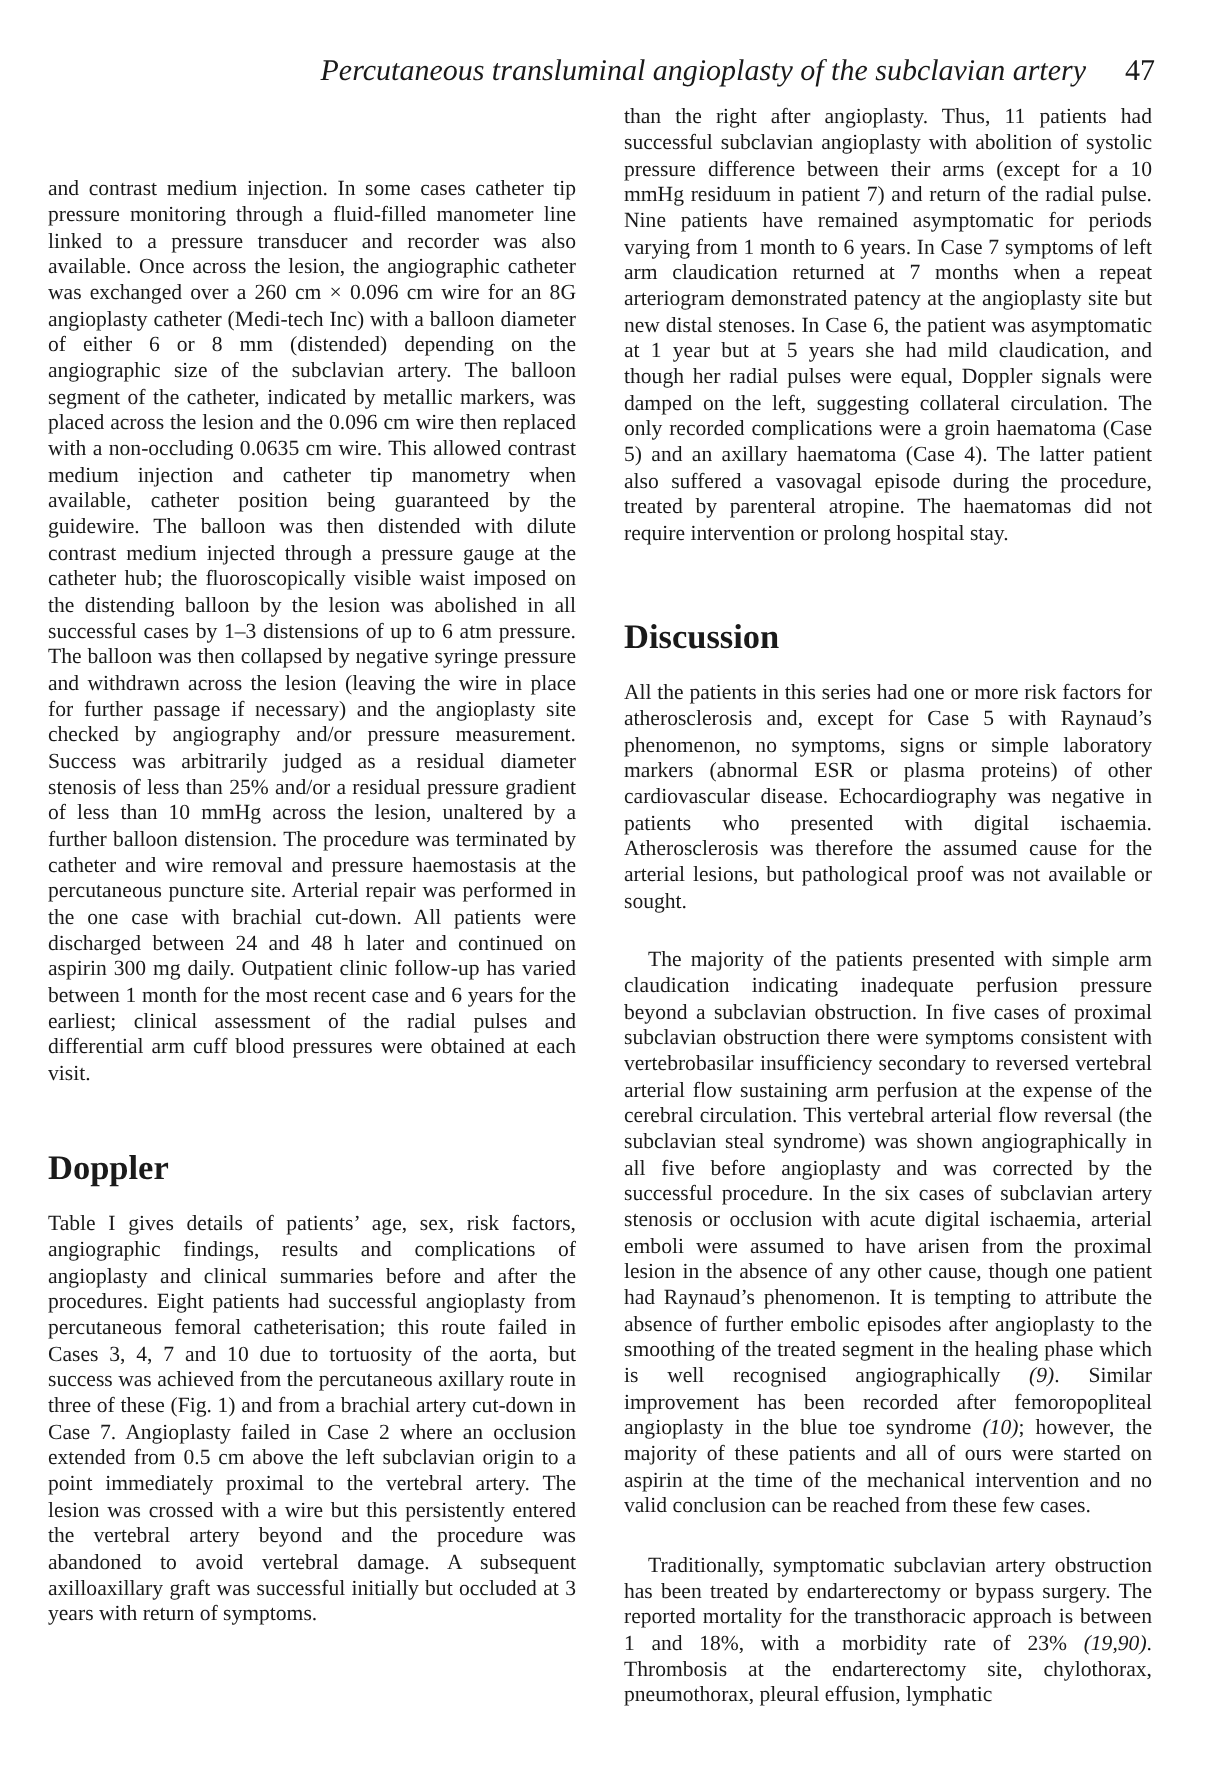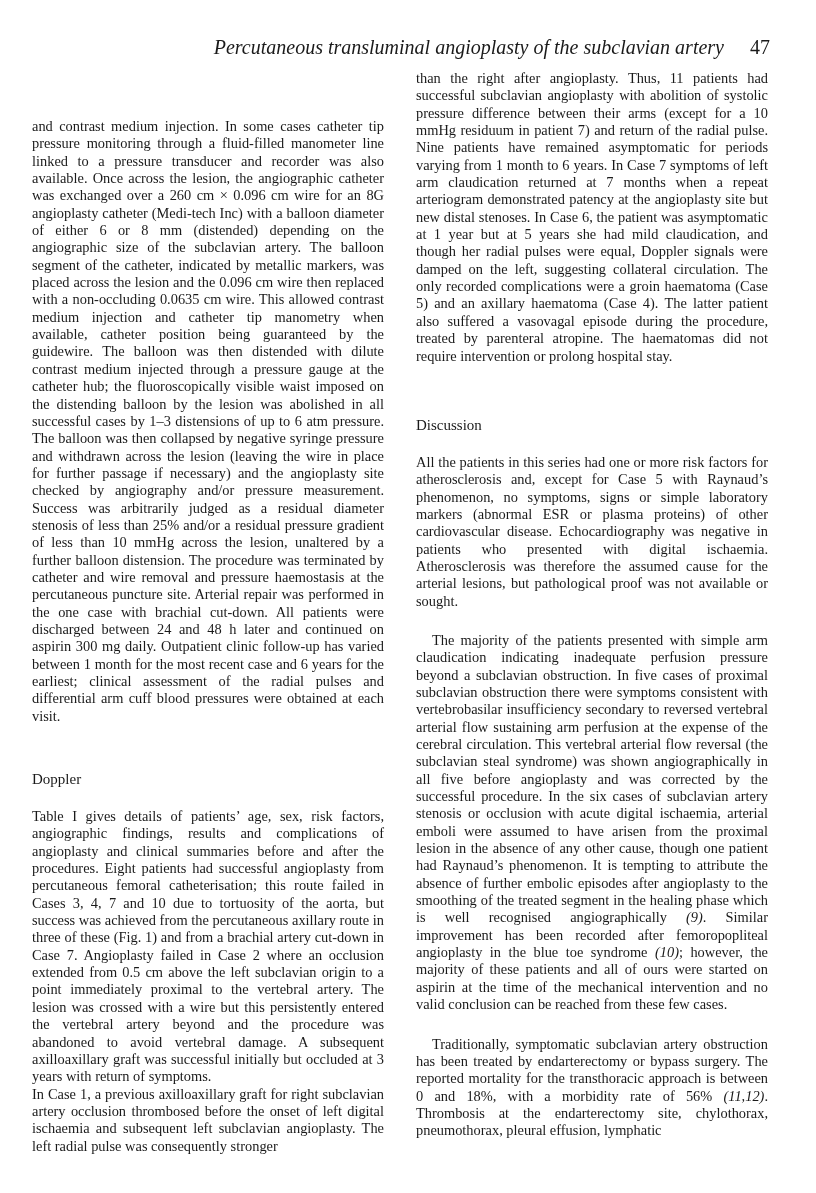--- a/index.html
+++ b/index.html
@@ -7,43 +7,42 @@
          font-family: "Liberation Serif", "DejaVu Serif", serif; color: #1a1a1a; }
   .running-head { position: absolute; top: 36px; right: 46px; font-size: 20px; white-space: nowrap; }
   .running-head .title { font-style: italic; }
   .running-head .pageno { margin-left: 26px; }
   .col { position: absolute; top: 70px; width: 352px; font-size: 14.4px; line-height: 17.35px;
          text-align: justify; hyphens: manual; }
   .col.left { left: 32px; margin-top: 48px; }
   .col.right { left: 416px; }
   .col p { margin: 0; }
   .col p.indent { text-indent: 16px; margin-top: 22px; }
-  .col h2 { font-size: 15px; font-weight: normal; margin: 0; line-height: 20px; }
+  .col h2 { font-size: 23px; font-weight: bold; margin: 0; line-height: 20px; }
   .gap-results { height: 44px; }
   .after-heading { height: 19px; }
   .gap-discussion { height: 50px; }
   .cite { font-style: italic; }
 </style>
 </head>
 <body>
 
 <div class="running-head">
   <span class="title">Percutaneous transluminal angioplasty of the subclavian artery</span><span class="pageno">47</span>
 </div>
 
 <div class="col left">
   <p>and contrast medium injection. In some cases catheter tip pressure monitoring through a fluid-filled manometer line linked to a pressure transducer and recorder was also available. Once across the lesion, the angiographic cathe­ter was exchanged over a 260 cm × 0.096 cm wire for an 8G angioplasty catheter (Medi-tech Inc) with a balloon diameter of either 6 or 8 mm (distended) depending on the angiographic size of the subclavian artery. The balloon segment of the catheter, indicated by metallic markers, was placed across the lesion and the 0.096 cm wire then replaced with a non-occluding 0.0635 cm wire. This allowed contrast medium injection and catheter tip manometry when available, catheter position being guar­anteed by the guidewire. The balloon was then distended with dilute contrast medium injected through a pressure gauge at the catheter hub; the fluoroscopically visible waist imposed on the distending balloon by the lesion was abolished in all successful cases by 1–3 distensions of up to 6 atm pressure. The balloon was then collapsed by negative syringe pressure and withdrawn across the lesion (leaving the wire in place for further passage if necessary) and the angioplasty site checked by angio­graphy and/or pressure measurement. Success was arbi­trarily judged as a residual diameter stenosis of less than 25% and/or a residual pressure gradient of less than 10 mmHg across the lesion, unaltered by a further balloon distension. The procedure was terminated by catheter and wire removal and pressure haemostasis at the percutaneous puncture site. Arterial repair was per­formed in the one case with brachial cut-down. All patients were discharged between 24 and 48 h later and continued on aspirin 300 mg daily. Outpatient clinic follow-up has varied between 1 month for the most recent case and 6 years for the earliest; clinical assess­ment of the radial pulses and differential arm cuff blood pressures were obtained at each visit.</p>
   <div class="gap-results"></div>
   <h2>Doppler</h2>
   <div class="after-heading"></div>
   <p>Table I gives details of patients’ age, sex, risk factors, angiographic findings, results and complications of angioplasty and clinical summaries before and after the procedures. Eight patients had successful angioplasty from percutaneous femoral catheterisation; this route failed in Cases 3, 4, 7 and 10 due to tortuosity of the aorta, but success was achieved from the percutaneous axillary route in three of these (Fig. 1) and from a brachial artery cut-down in Case 7. Angioplasty failed in Case 2 where an occlusion extended from 0.5 cm above the left subclavian origin to a point immediately proximal to the vertebral artery. The lesion was crossed with a wire but this persistently entered the vertebral artery beyond and the procedure was abandoned to avoid vertebral damage. A subsequent axilloaxillary graft was successful initially but occluded at 3 years with return of symptoms.</p>
-  <p>In Case 1, a previous axilloaxillary graft for right subcla­vian artery occlusion thrombosed before the onset of left digital ischaemia and subsequent left subclavian angio­plasty. The left radial pulse was consequently stronger</p>
 </div>
 
 <div class="col right">
   <p>than the right after angioplasty. Thus, 11 patients had successful subclavian angioplasty with abolition of systo­lic pressure difference between their arms (except for a 10 mmHg residuum in patient 7) and return of the radial pulse. Nine patients have remained asymptomatic for periods varying from 1 month to 6 years. In Case 7 symptoms of left arm claudication returned at 7 months when a repeat arteriogram demonstrated patency at the angioplasty site but new distal stenoses. In Case 6, the patient was asymptomatic at 1 year but at 5 years she had mild claudication, and though her radial pulses were equal, Doppler signals were damped on the left, suggest­ing collateral circulation. The only recorded complica­tions were a groin haematoma (Case 5) and an axillary haematoma (Case 4). The latter patient also suffered a vasovagal episode during the procedure, treated by parenteral atropine. The haematomas did not require intervention or prolong hospital stay.</p>
   <div class="gap-discussion"></div>
   <h2>Discussion</h2>
   <div class="after-heading"></div>
   <p>All the patients in this series had one or more risk factors for atherosclerosis and, except for Case 5 with Raynaud’s phenomenon, no symptoms, signs or simple laboratory markers (abnormal ESR or plasma proteins) of other cardiovascular disease. Echocardiography was negative in patients who presented with digital ischaemia. Atherosclerosis was therefore the assumed cause for the arterial lesions, but pathological proof was not available or sought.</p>
   <p class="indent"><span>The majority of the patients presented with simple arm claudication indicating inadequate perfusion pressure beyond a subclavian obstruction. In five cases of proxi­mal subclavian obstruction there were symptoms consis­tent with vertebrobasilar insufficiency secondary to reversed vertebral arterial flow sustaining arm perfusion at the expense of the cerebral circulation. This vertebral arterial flow reversal (the subclavian steal syndrome) was shown angiographically in all five before angioplasty and was corrected by the successful procedure. In the six cases of subclavian artery stenosis or occlusion with acute digital ischaemia, arterial emboli were assumed to have arisen from the proximal lesion in the absence of any other cause, though one patient had Raynaud’s pheno­menon. It is tempting to attribute the absence of further embolic episodes after angioplasty to the smoothing of the treated segment in the healing phase which is well recognised angiographically </span><span class="cite">(9)</span><span>. Similar improvement has been recorded after femoropopliteal angioplasty in the blue toe syndrome </span><span class="cite">(10)</span><span>; however, the majority of these patients and all of ours were started on aspirin at the time of the mechanical intervention and no valid conclusion can be reached from these few cases.</span></p>
-  <p class="indent"><span>Traditionally, symptomatic subclavian artery obstruc­tion has been treated by endarterectomy or bypass surgery. The reported mortality for the transthoracic approach is between 0 and 18%, with a morbidity rate of 56% </span><span class="cite">(11,12)</span><span>. Thrombosis at the endarterectomy site, chylothorax, pneumothorax, pleural effusion, lymphatic</span></p>
+  <p class="indent"><span>Traditionally, symptomatic subclavian artery obstruc­tion has been treated by endarterectomy or bypass surgery. The reported mortality for the transthoracic approach is between 1 and 18%, with a morbidity rate of 23% </span><span class="cite">(19,90)</span><span>. Thrombosis at the endarterectomy site, chylothorax, pneumothorax, pleural effusion, lymphatic</span></p>
 </div>
 
 </body></html>

